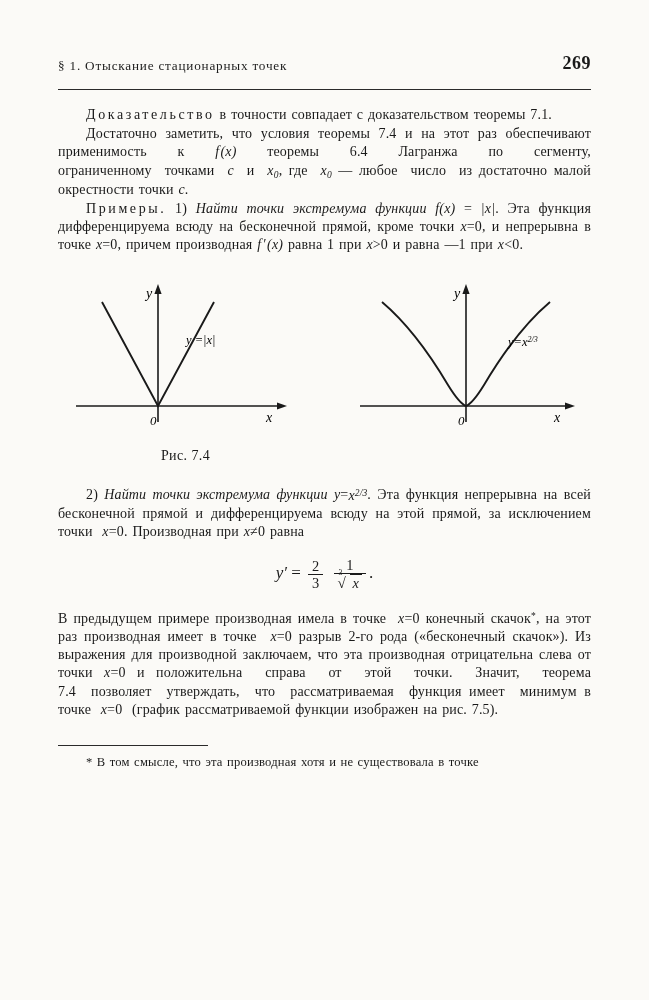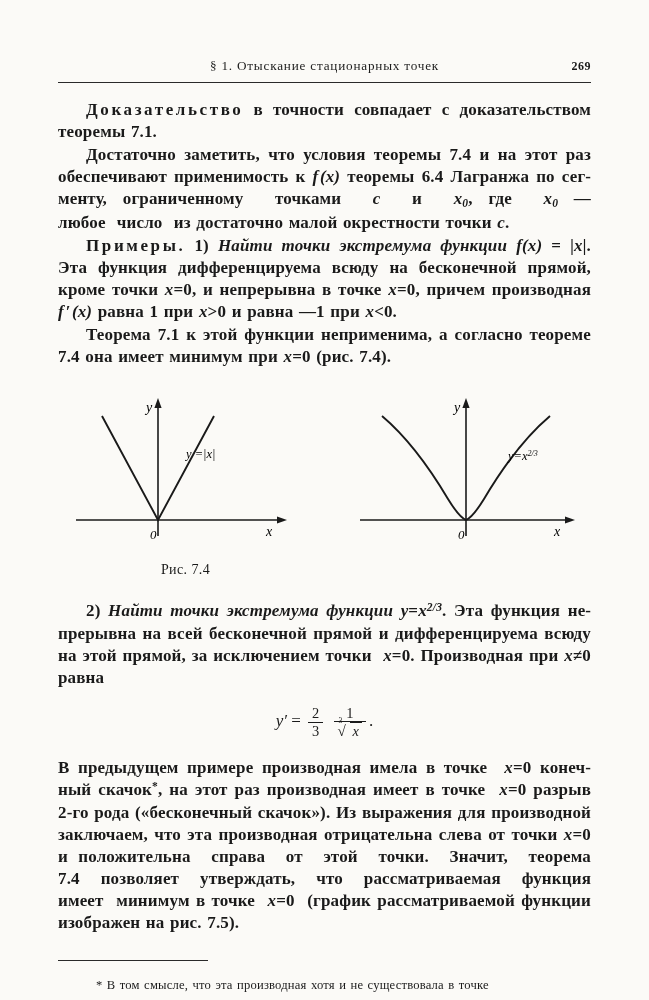--- a/index.html
+++ b/index.html
@@ -24,54 +24,53 @@
   }
   .content {
     position: absolute;
     left: 58px;
     top: 58px;
     width: 533px;
   }
   .header {
     display: flex;
     align-items: baseline;
-    justify-content: center;
+    justify-content: flex-start;
     position: relative;
     font-size: 13.5px;
     letter-spacing: 0.6px;
-    margin-bottom: 8px;
+    margin-bottom: 15px;
   }
   .header .runhead {
     font-size: 13.2px;
     letter-spacing: 0.8px;
     color: #1c1c1c;
   }
   .header .pageno {
     position: absolute;
     right: 0;
     bottom: 0;
-    font-size: 12px;
+    font-size: 18px;
     font-weight: bold;
     letter-spacing: 0.5px;
   }
   .hrule {
     border: none;
     border-top: 1px solid #2a2a2a;
     margin: 6px 0 16px 0;
     width: 100%;
   }
   p.body {
-    font-size: 17px;
+    font-size: 14px;
     line-height: 1.30;
     text-align: justify;
     margin: 0 0 1px 0;
     text-indent: 28px;
     letter-spacing: 0.15px;
     word-spacing: 1.2px;
-    font-weight: bold;
   }
   .sp-wide { letter-spacing: 2.6px; }
   .ital { font-style: italic; }
   .math { font-style: italic; font-family: "Liberation Serif", serif; }
   .up { font-style: normal; }
   sub {
     font-size: 0.68em;
     vertical-align: -0.28em;
   }
   sup {
@@ -132,21 +131,21 @@
   .footnote-rule {
     border: none;
     border-top: 1px solid #2a2a2a;
     width: 150px;
     margin: 26px 0 8px 0;
   }
   p.footnote {
     font-size: 12.6px;
     line-height: 1.32;
     text-align: justify;
-    margin: 16px;
+    margin: 6px;
     text-indent: 22px;
     letter-spacing: 0.2px;
     word-spacing: 1px;
   }
   p.footnote.cont { text-indent: 0; }
   .gap-md { height: 22px; }
 </style>
 </head>
 <body>
 
@@ -168,23 +167,20 @@
       обеспечивают применимость к <span class="math">f</span> <span class="math">(x)</span> теоремы 6.4 Лагранжа по сег­менту, ограниченному&nbsp;&nbsp;точками&nbsp;&nbsp;<span class="math">c</span>&nbsp;&nbsp;и&nbsp;&nbsp;<span class="math">x<sub>0</sub></span>, где&nbsp;&nbsp;<span class="math">x<sub>0</sub></span> — любое&nbsp;&nbsp;число&nbsp;&nbsp;из
       достаточно малой окрестности точки <span class="math">c</span>.
     </p>
 
     <p class="body">
       <span class="sp-wide">Примеры.</span>
       1) <span class="ital">Найти точки экстремума функции</span> <span class="math">f(x)</span> <span class="up">=</span> <span class="math">|x|</span>.
       Эта функция дифференцируема всюду на бесконечной&nbsp;прямой, кроме точки <span class="math">x</span><span class="up">=</span>0, и непрерывна в точке <span class="math">x</span><span class="up">=</span>0, причем производ­ная <span class="math">f ′ (x)</span> равна 1 при <span class="math">x</span><span class="up">&gt;</span>0 и равна —1 при <span class="math">x</span><span class="up">&lt;</span>0.
     </p>
 
-    <p class="body">
-      Теорема 7.1 к этой функции неприменима, а согласно теоре­ме 7.4 она имеет минимум при <span class="math">x</span><span class="up">=</span>0 (рис. 7.4).
-    </p>
 
     <div class="figs">
 
       <div class="fig">
         <svg width="255" height="160" viewBox="0 0 255 160">
 
           <line x1="100" y1="10" x2="100" y2="142" stroke="#1a1a1a" stroke-width="1.6"></line>
           <polygon points="100,4 96.4,14 103.6,14" fill="#1a1a1a"></polygon>
 
           <line x1="18" y1="126" x2="222" y2="126" stroke="#1a1a1a" stroke-width="1.6"></line>

